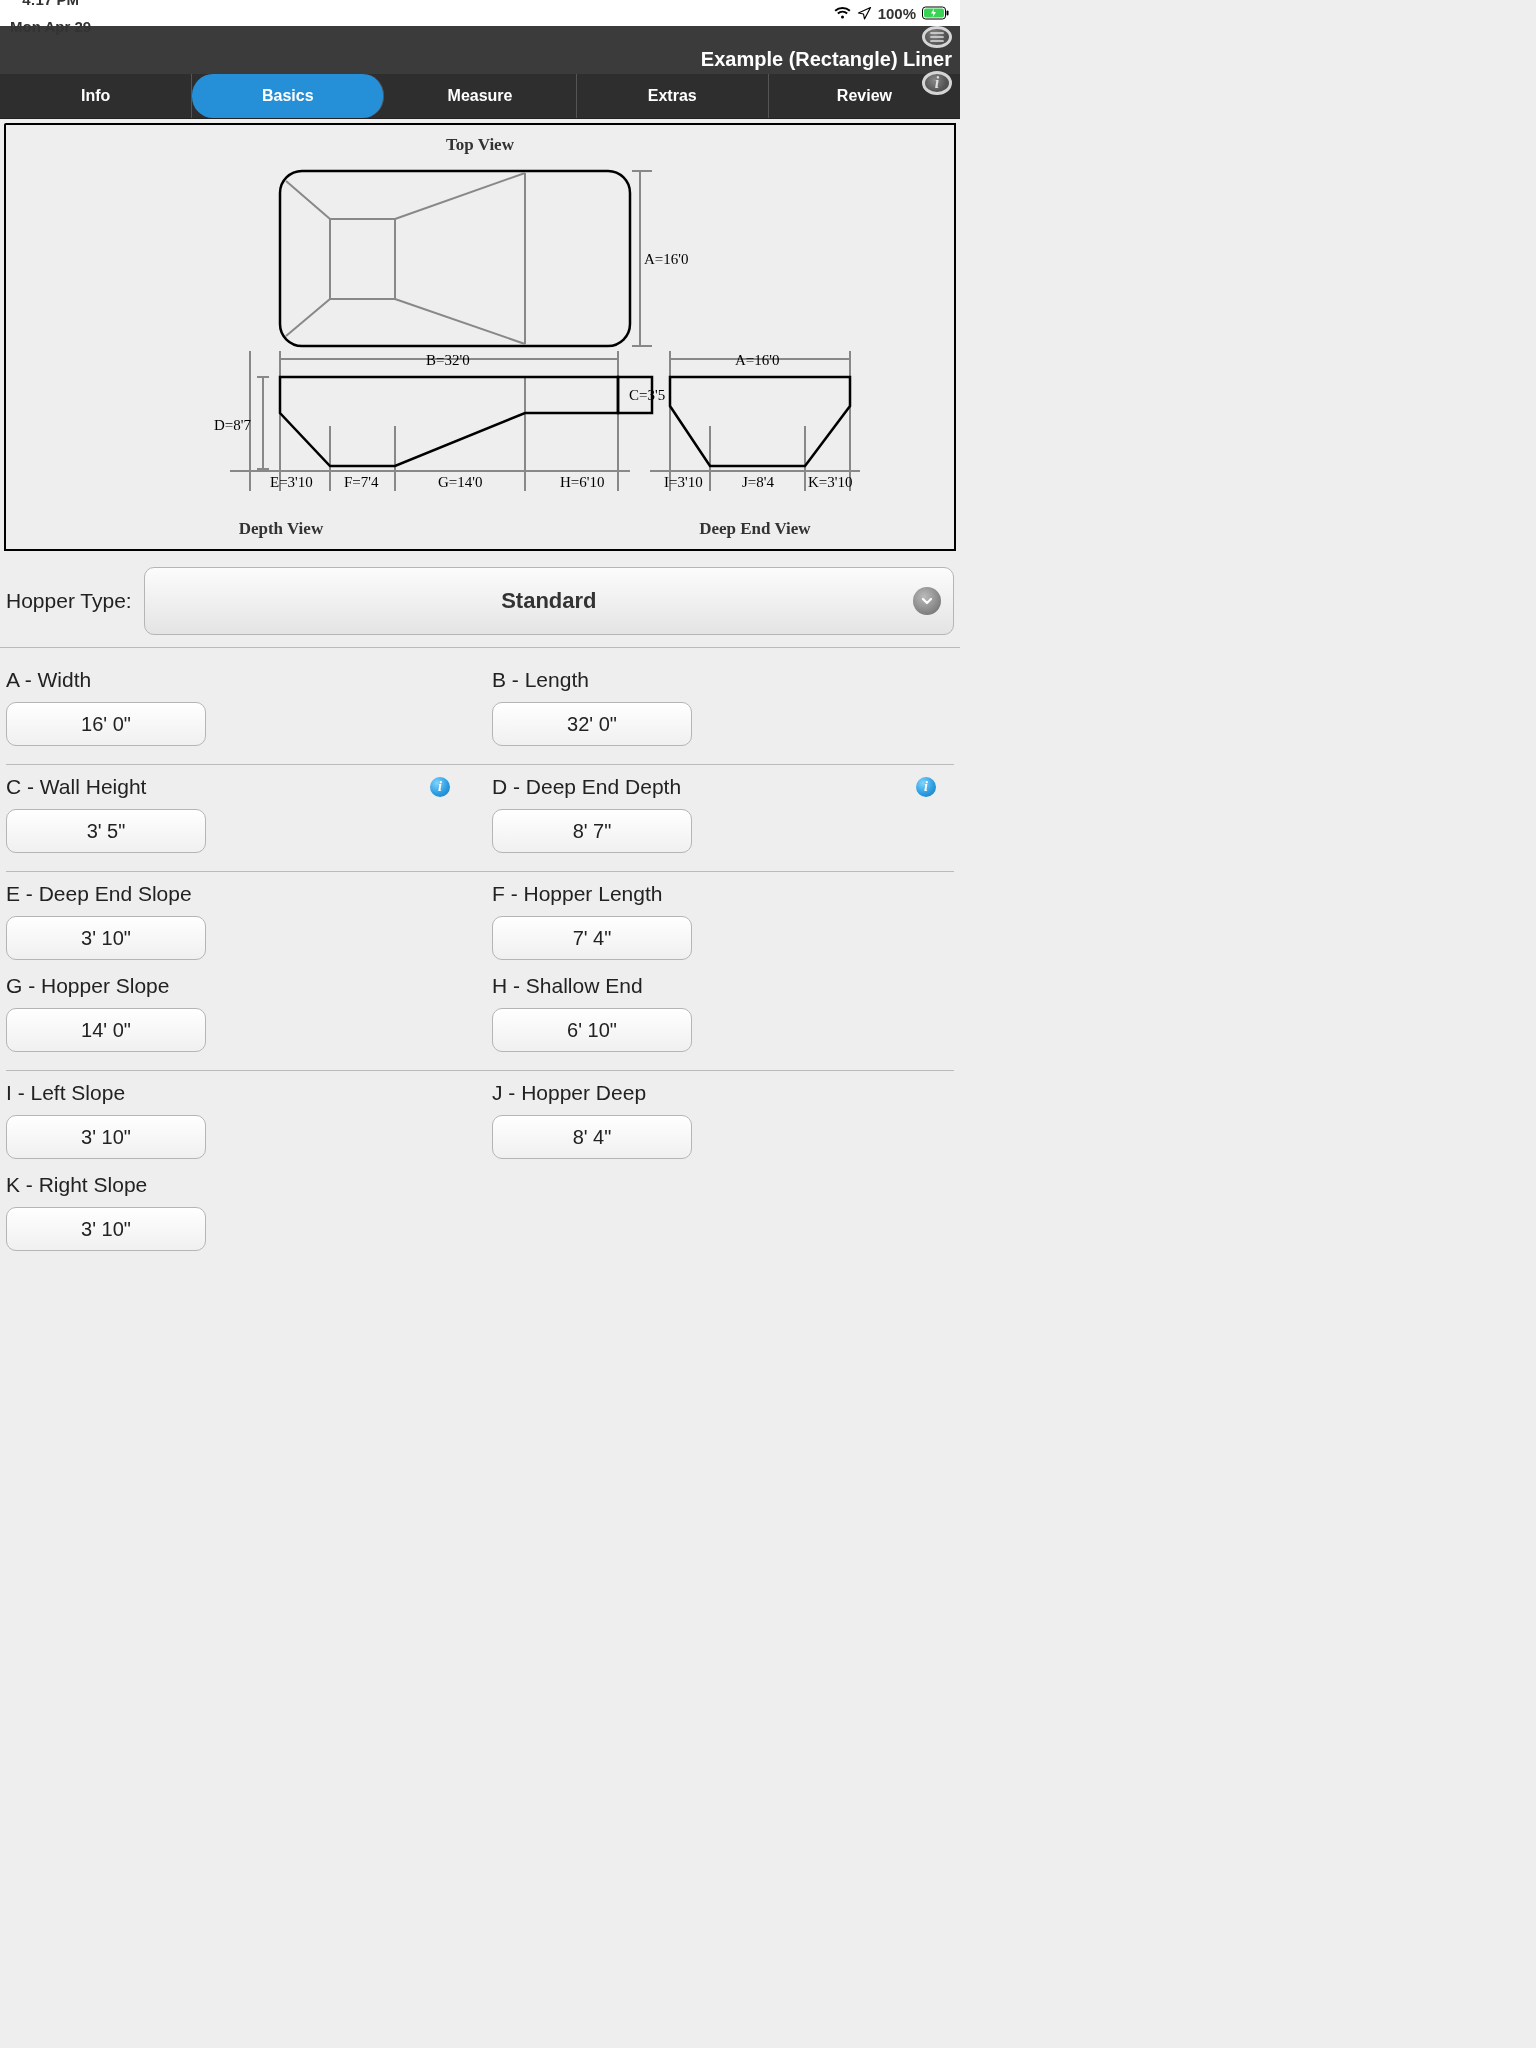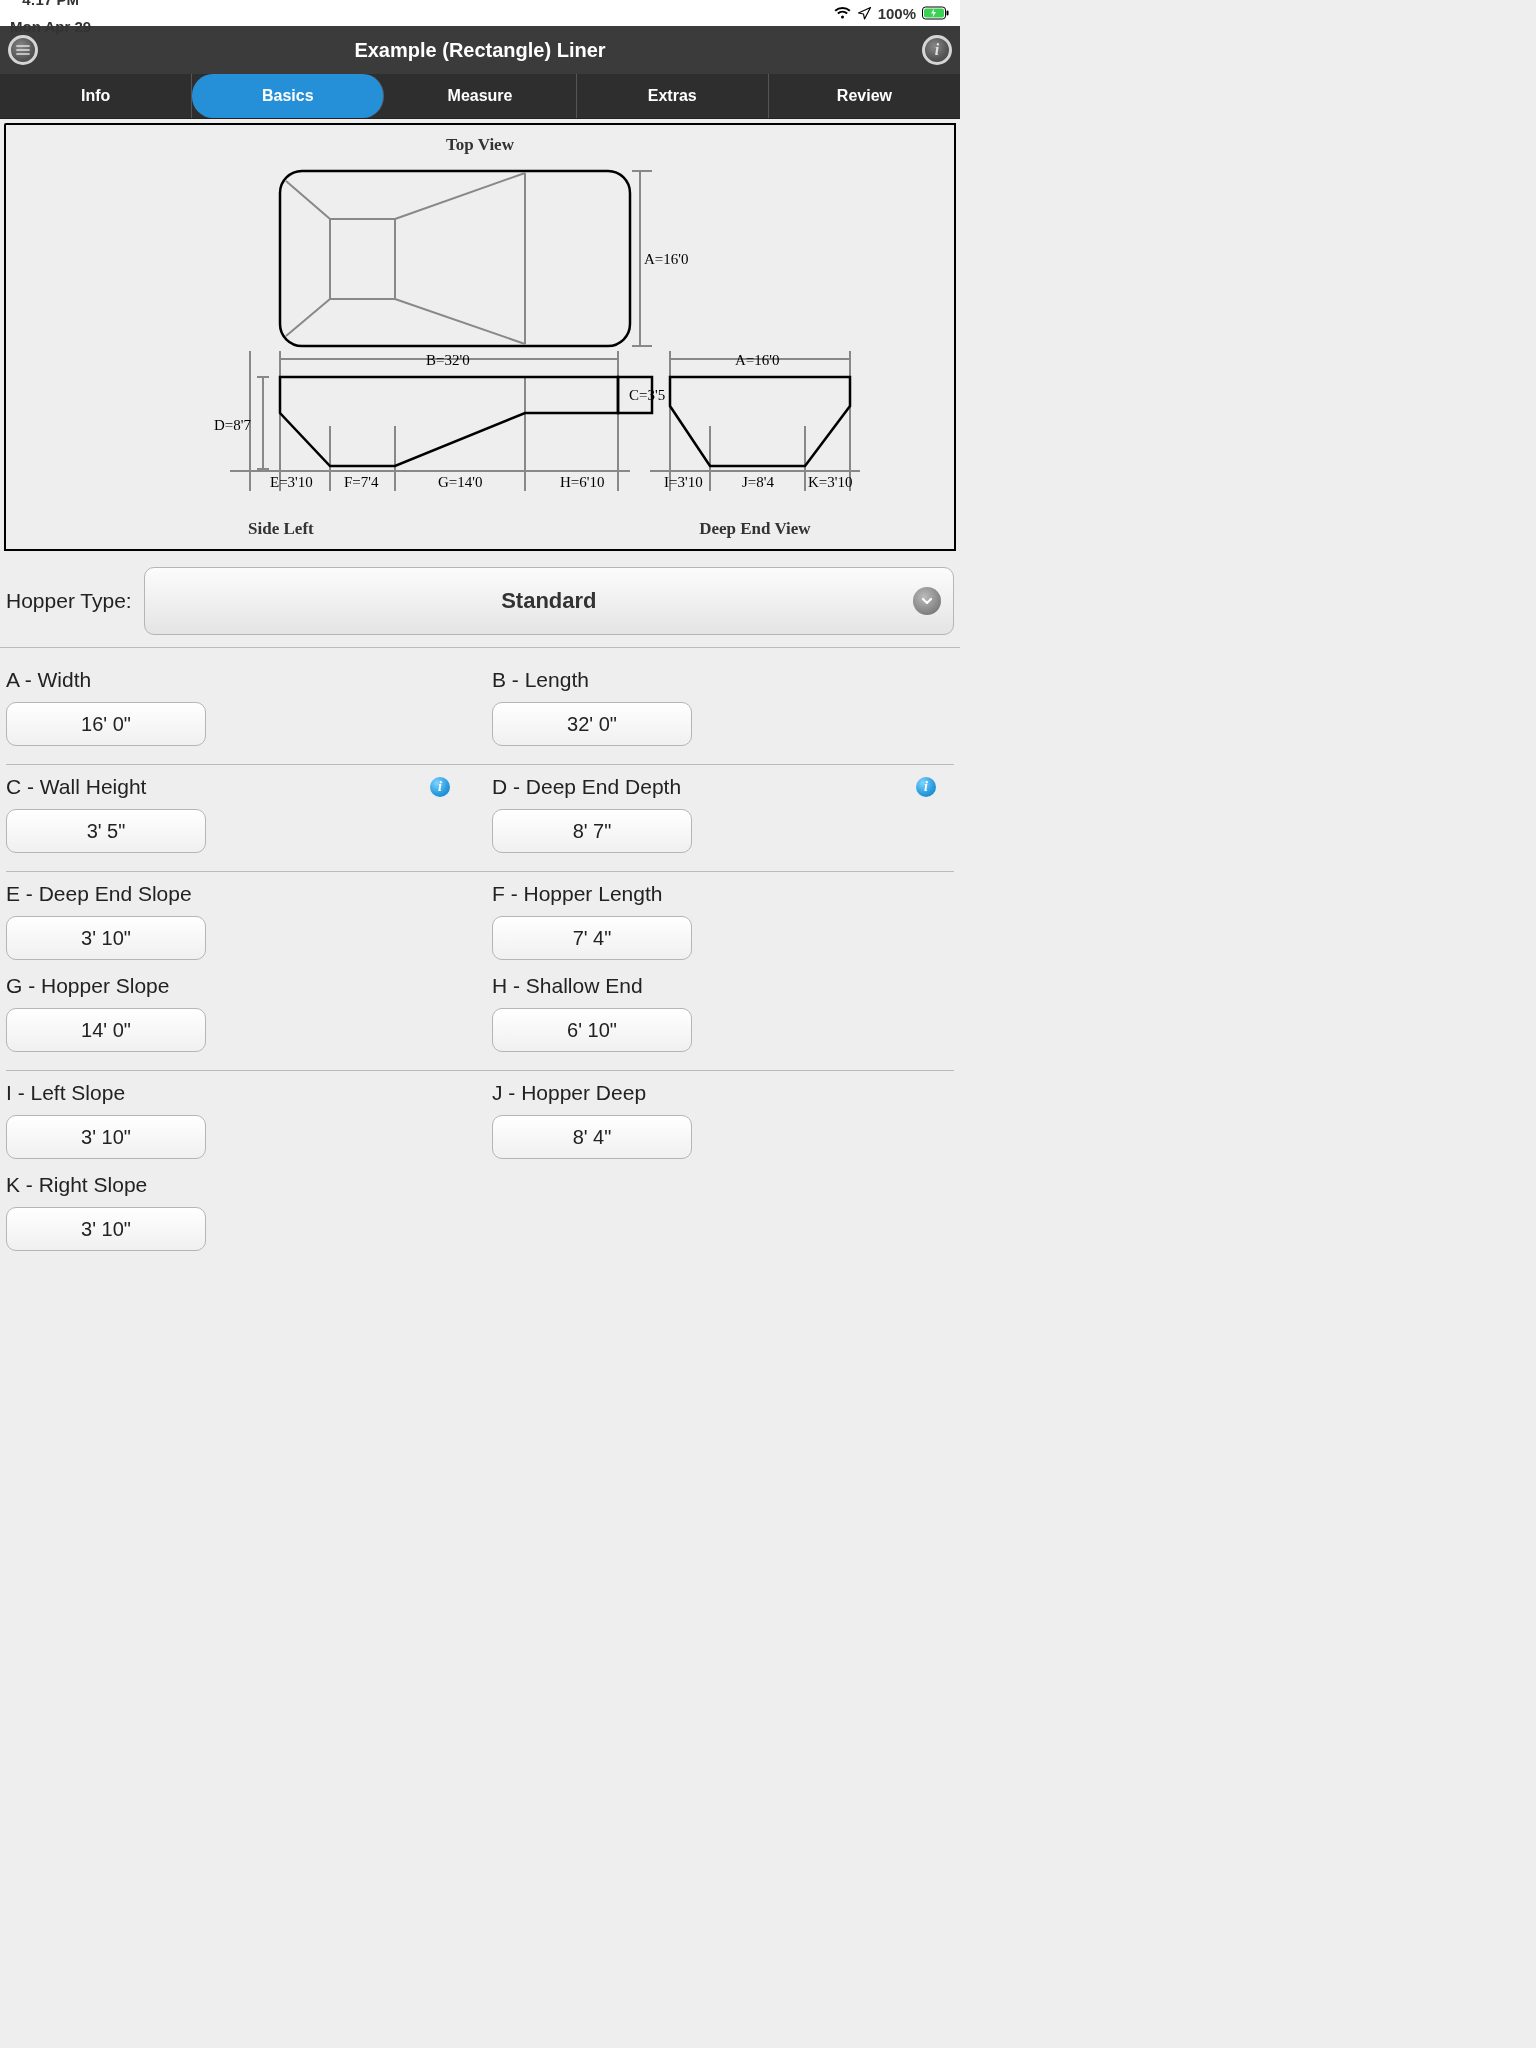--- a/index.html
+++ b/index.html
@@ -25,23 +25,24 @@
     }
     .status-left { display: flex; gap: 10px; align-items: center; flex-direction: column; }
     .status-right { display: flex; gap: 6px; align-items: center; }
     .wifi-icon, .location-icon, .battery-icon { display: inline-flex; align-items: center; }
 
     
     .header-bar {
       background: #3b3b3b;
       height: 48px;
       display: flex;
-      align-items: center;
+      align-items: flex-end;
       justify-content: space-between;
       padding: 0 8px;
+      flex-direction: column;
     }
     .header-title {
       color: #fff;
       font-size: 20px;
       font-weight: 700;
       text-align: center;
       flex: 1;
     }
     .icon-circle-btn {
       width: 30px;
@@ -337,21 +338,21 @@
 
         <text class="dim-label" x="85" y="14">A=16'0</text>
         <text class="dim-label" x="14" y="136">I=3'10</text>
         <text class="dim-label" x="92" y="136">J=8'4</text>
         <text class="dim-label" x="158" y="136">K=3'10</text>
       </g>
     </svg>
   </div>
 
   <div class="bottom-titles">
-    <div class="bt-left view-title">Side Left</div>
+    <div class="bt-left view-title">Depth View</div>
     <div class="bt-right view-title">Deep End View</div>
   </div>
 </div>
 
 <div class="hopper-row">
   <div class="hopper-label">Hopper Type:</div>
   <div class="select-box">
     <span>Standard</span>
     <span class="select-chevron">
       <svg width="14" height="14" viewBox="0 0 14 14">

